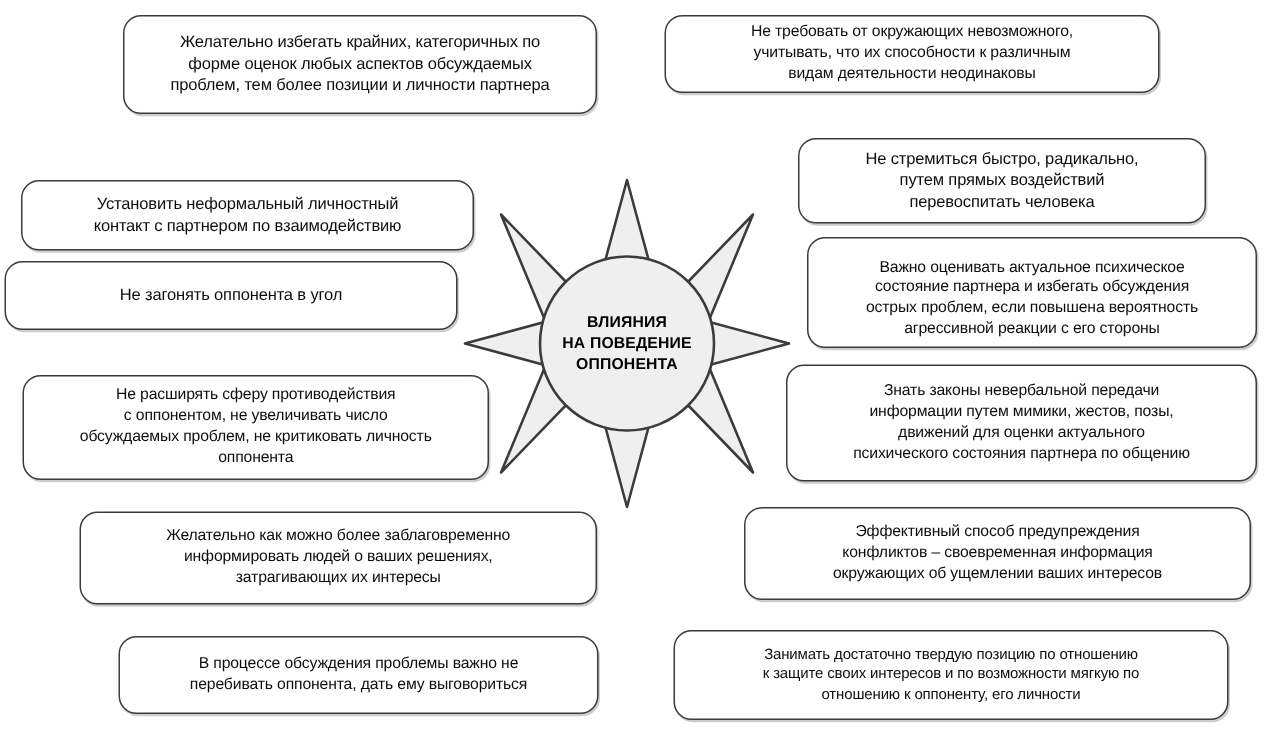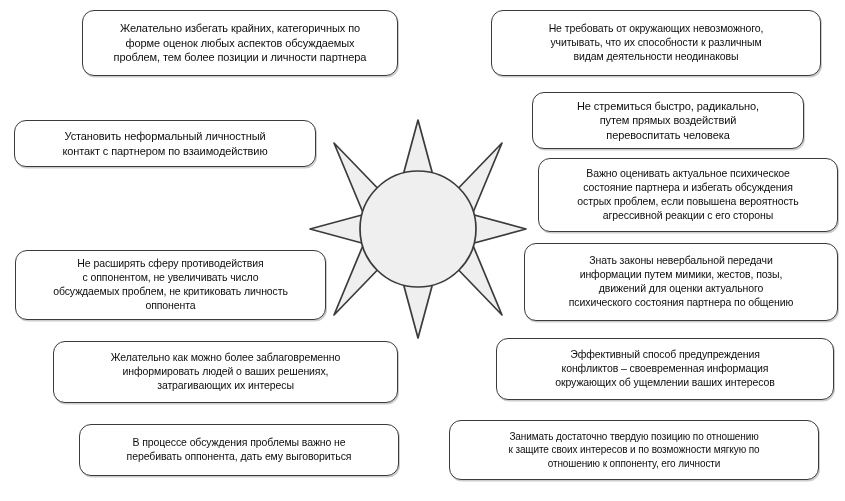--- a/index.html
+++ b/index.html
@@ -75,39 +75,42 @@
 <body>
 
 <div id="canvas">
 
   <div class="box fs11" style="left:82px; top:10px; width:316px; height:66px;">
     <span class="txt">Желательно избегать крайних, категоричных по
 форме оценок любых аспектов обсуждаемых
 проблем, тем более позиции и личности партнера</span>
   </div>
 
-  <div class="box fs105" style="left:443px; top:10px; width:330px; height:66px;margin-left:48px;">
+  <div class="box fs105" style="left:443px; top:10px; width:330px; height:52px;">
     <span class="txt">Не требовать от окружающих невозможного,
 учитывать, что их способности к различным
 видам деятельности неодинаковы</span>
   </div>
 
   <div class="box fs11" style="left:14px; top:100px; width:302px; height:47px;margin-top:20px;">
     <span class="txt">Установить неформальный  личностный
 контакт с партнером по взаимодействию</span>
   </div>
 
   <div class="box fs11" style="left:532px; top:92px; width:272px; height:57px;">
     <span class="txt">Не стремиться быстро, радикально,
 путем прямых воздействий
 перевоспитать человека</span>
   </div>
 
+  <div class="box fs11" style="left:3px; top:174px; width:302px; height:46px;">
+    <span class="txt">Не загонять оппонента в угол</span>
+  </div>
 
-  <div class="box fs105" style="left:538px; top:158px; width:300px; height:74px;">
+  <div class="box fs105" style="left:538px; top:158px; width:300px; height:74px;align-items:flex-end;">
     <span class="txt">Важно оценивать актуальное психическое
 состояние партнера и избегать обсуждения
 острых проблем, если повышена вероятность
 агрессивной реакции с его стороны</span>
   </div>
 
   <div class="box fs105" style="left:15px; top:250px; width:311px; height:70px;">
     <span class="txt">Не расширять сферу противодействия
 с оппонентом, не увеличивать число
 обсуждаемых проблем, не критиковать личность
@@ -159,15 +162,18 @@
         <polygon points="28,27 83,84 58,99"></polygon>
 
         <polygon points="196,27 141,84 166,99"></polygon>
 
         <polygon points="28,199 58,127 83,142"></polygon>
 
         <polygon points="196,199 166,127 141,142"></polygon>
       </g>
       <ellipse cx="112" cy="113" rx="58" ry="58" fill="#efefef" stroke="#3b3b3b" stroke-width="1.7"></ellipse>
     </svg>
+    <div class="sun-label">ВЛИЯНИЯ
+НА ПОВЕДЕНИЕ
+ОППОНЕНТА</div>
   </div>
 
 </div>
 
 </body></html>

